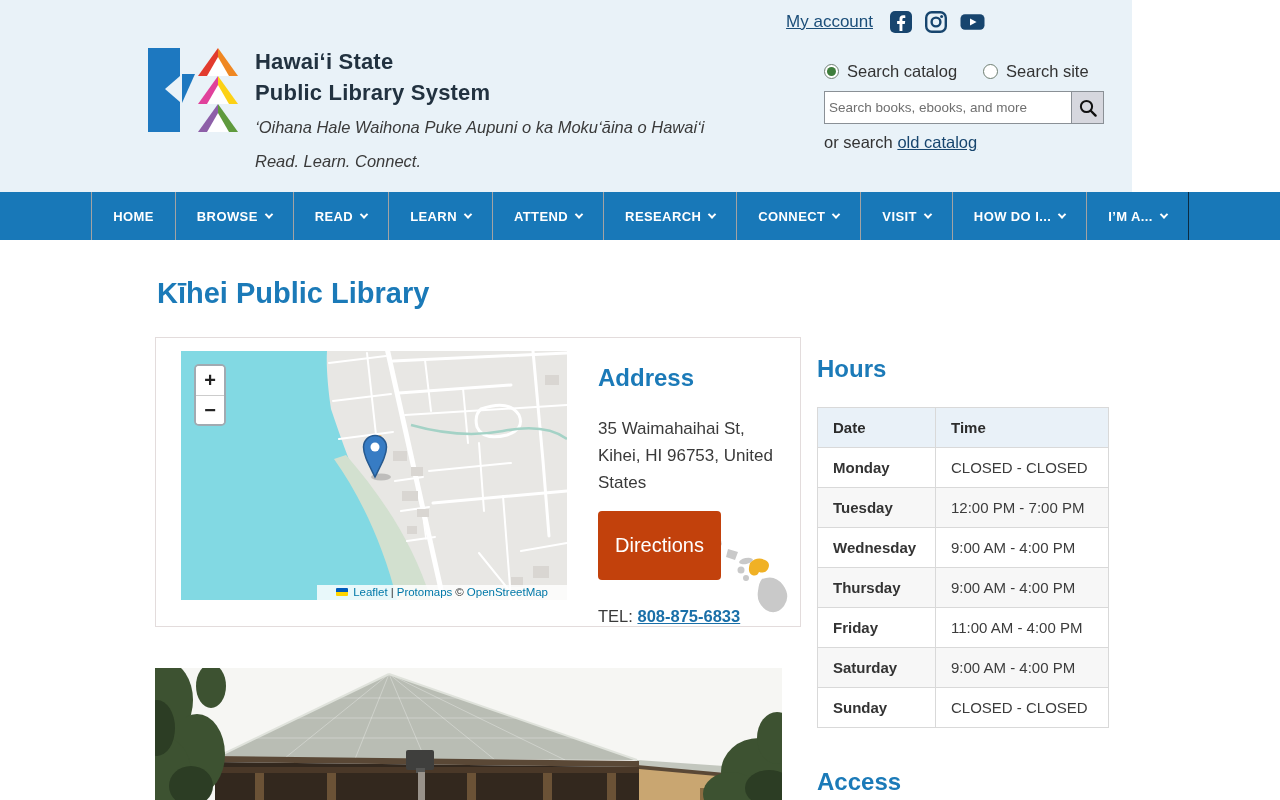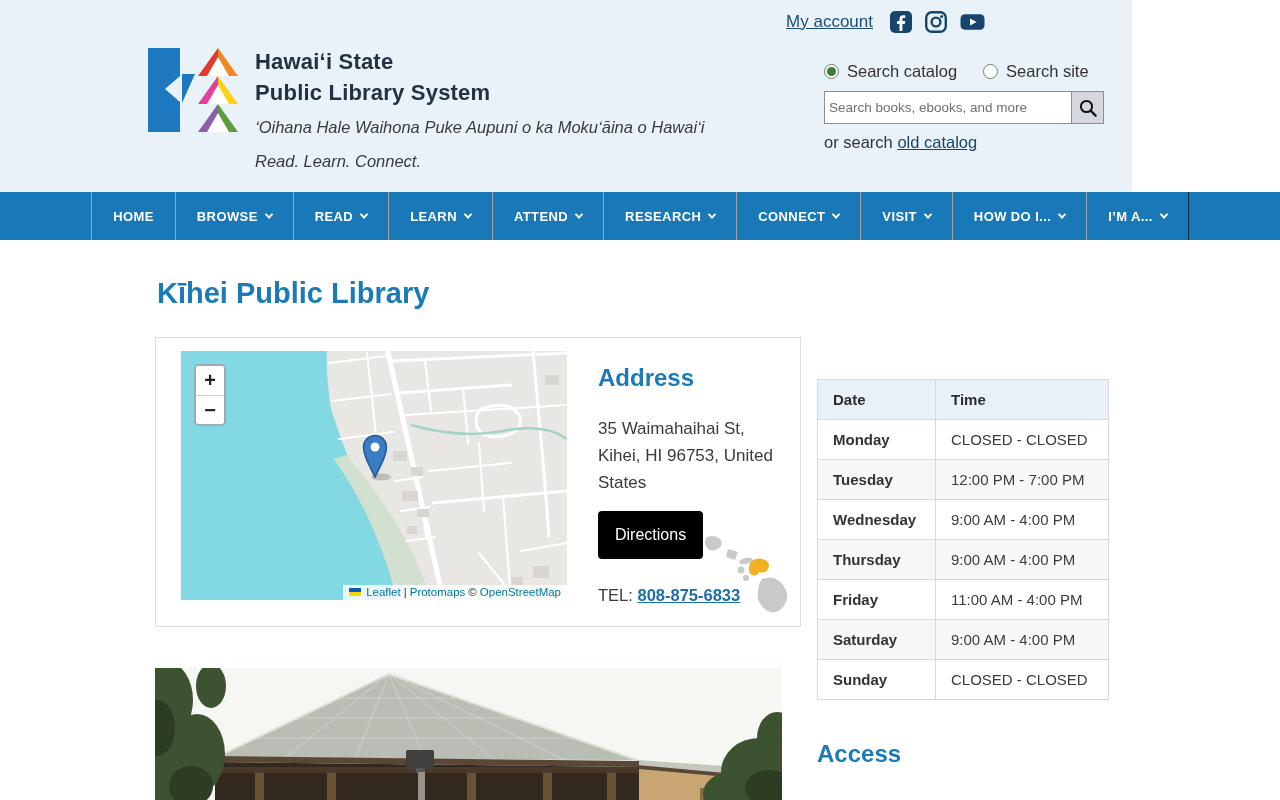--- a/index.html
+++ b/index.html
@@ -54,30 +54,30 @@
     border:1px solid #e3dcdc; display:flex; padding:13px 0 0 25px; background:#fff; }
   .map-wrap { position:relative; width:386px; height:249px; flex:none; overflow:hidden; }
   .map-wrap > svg { position:absolute; inset:0; }
   .leaflet-zoom { position:absolute; left:13px; top:13px; width:32px; border:2px solid rgba(110,125,135,0.65);
     border-radius:5px; overflow:hidden; background:#fff; z-index:5; }
   .zoom-btn { width:100%; height:29px; background:#fff; border:none; font-size:20px; font-weight:bold;
     color:#222; display:flex; align-items:center; justify-content:center; cursor:pointer;
     font-family:"Liberation Sans",sans-serif; }
   .zoom-btn + .zoom-btn { border-top:1px solid #ccc; }
   .map-attribution { position:absolute; right:0; bottom:0; background:rgba(255,255,255,0.82);
-    font-size:11.5px; color:#333; padding:1px 6px 2px; display:flex; align-items:center; gap:3px; z-index:5; }
+    font-size:11.5px; color:#333; padding:1px 19px 2px; display:flex; align-items:center; gap:3px; z-index:5; }
   .attr-link { color:#0078a8; text-decoration:none; }
   .ua-flag { width:12px; height:8px; background:linear-gradient(#005bbb 50%, #ffd500 50%);
     border-radius:1px; margin-right:2px; flex:none; }
 
   .address-col { position:relative; margin-left:31px; width:204px; }
   .card-heading { font-size:24px; font-weight:bold; color:#1b7ab8; margin-top:13px; }
   .address-lines { margin-top:23px; font-size:17px; color:#3a3a3a; line-height:27px; position:relative; z-index:2; }
-  .directions-btn { margin-top:15px; display:inline-block; background:#000000; color:#fff; font-size:16px;
-    padding:15px 17px; border-radius:4px; border:none; cursor:pointer; position:relative; z-index:2;
+  .directions-btn { margin-top:15px; display:inline-block; background:#c2410c; color:#fff; font-size:20px;
+    padding:23px 17px; border-radius:4px; border:none; cursor:pointer; position:relative; z-index:2;
     font-family:"Liberation Sans",sans-serif; }
   .tel-line { margin-top:27px; font-size:16.5px; color:#3a3a3a; position:relative; z-index:2; }
   .phone-link { color:#1a6fa8; font-weight:bold; text-decoration:underline; }
   .islands { position:absolute; left:86px; top:176px; z-index:1; }
 
   .hours-col { position:absolute; left:817px; top:355px; width:292px; }
   .section-heading { font-size:24px; font-weight:bold; color:#1b7ab8; }
   .hours-table { margin-top:24px; border-collapse:collapse; width:292px; font-size:15px; }
   .hours-table th, .hours-table td { border:1px solid #d9d9d9; text-align:left; padding:11px 15px; }
   .hours-table th { background:#e9f1f8; color:#2c2c2c; }
@@ -298,20 +298,21 @@
         <circle cx="57" cy="43" r="3.5"></circle>
         <circle cx="62" cy="51" r="3"></circle>
         <path d="M78,52 q13,-5 21,6 q8,11 1,21 q-8,10 -18,4 q-10,-7 -8,-19 q1,-9 4,-12 z"></path>
       </g>
       <path d="M66,36 q7,-7 15,-3 q6,3 3,9 q-3,5 -9,3 q-2,5 -7,3 q-5,-3 -2,-12 z" fill="#f0b125"></path>
     </svg>
   </div>
 </div>
 
 <div class="hours-col">
+  <h2 class="section-heading">Hours</h2>
   <table class="hours-table">
     <thead>
       <tr>
         <th>Date</th>
         <th>Time</th>
       </tr>
     </thead>
     <tbody>
       <tr>
         <td class="day">Monday</td>

